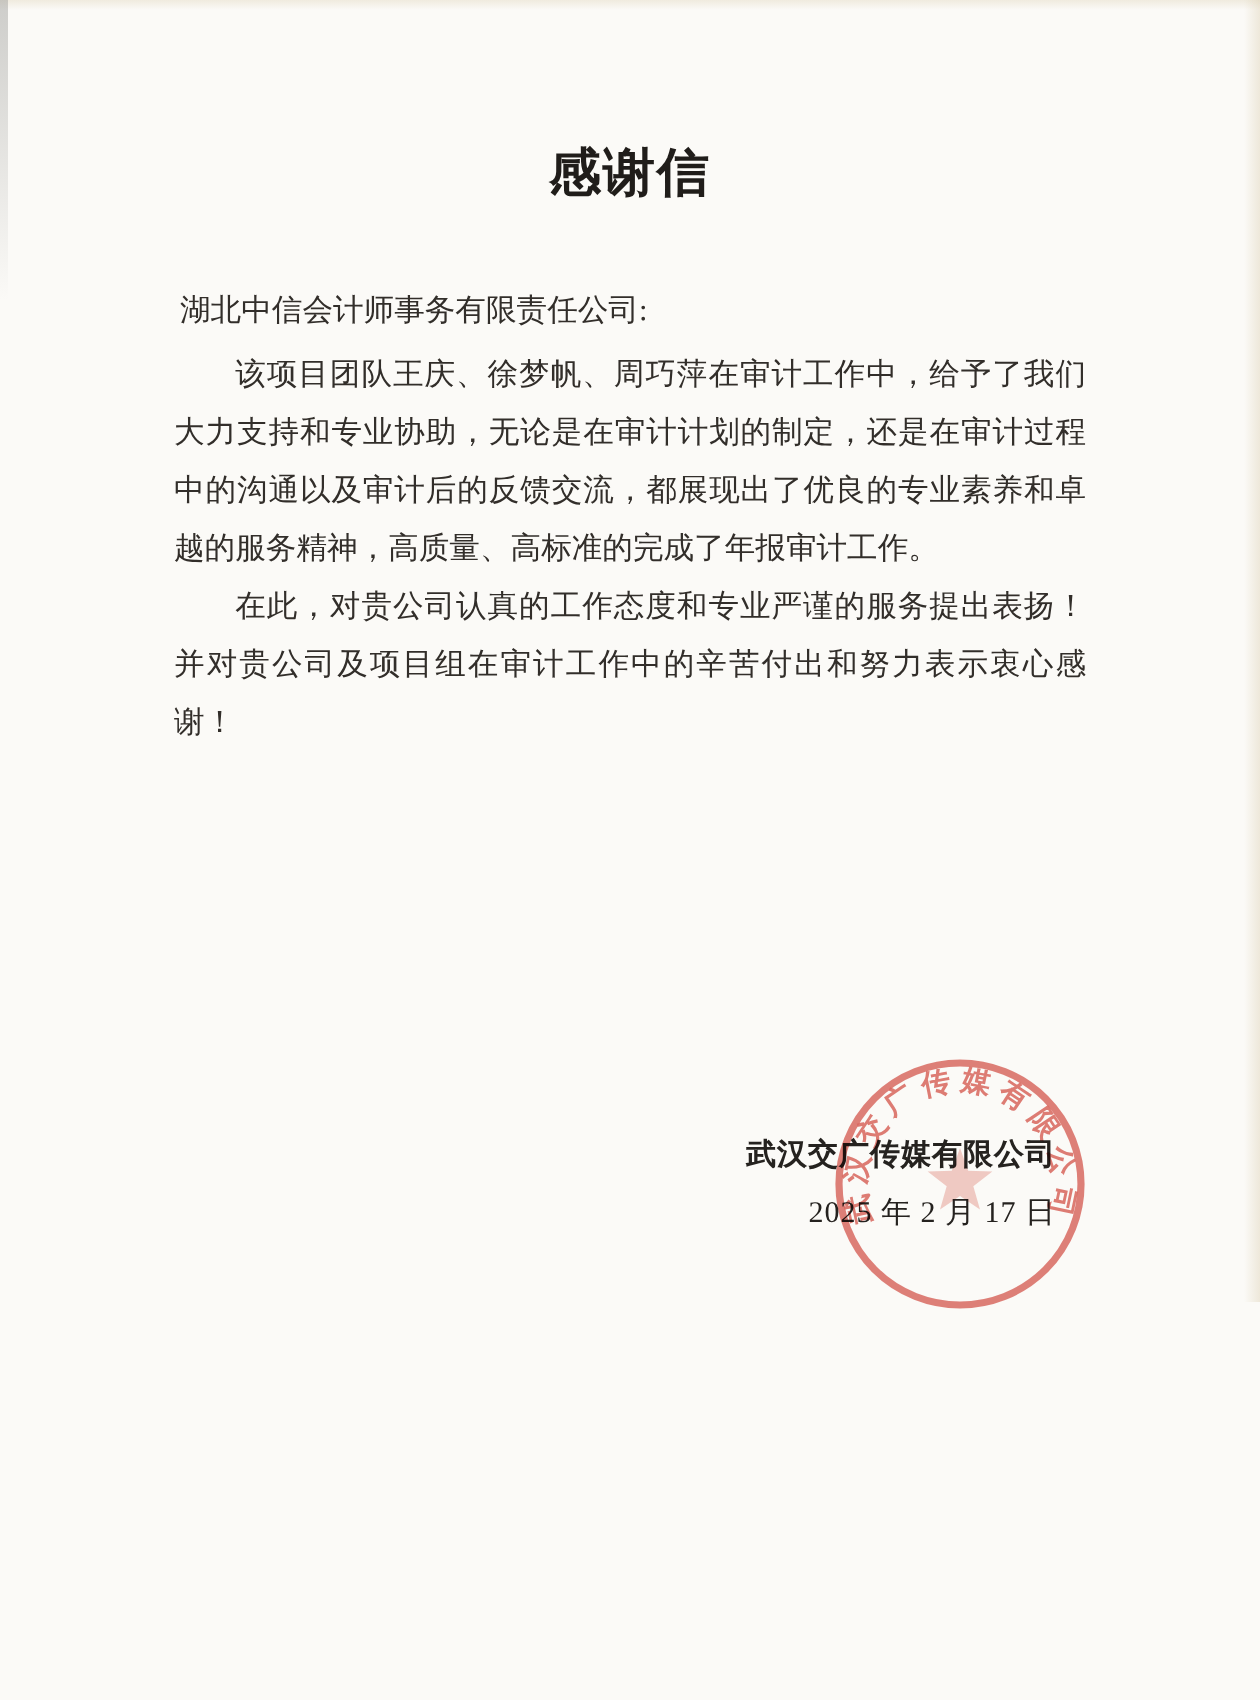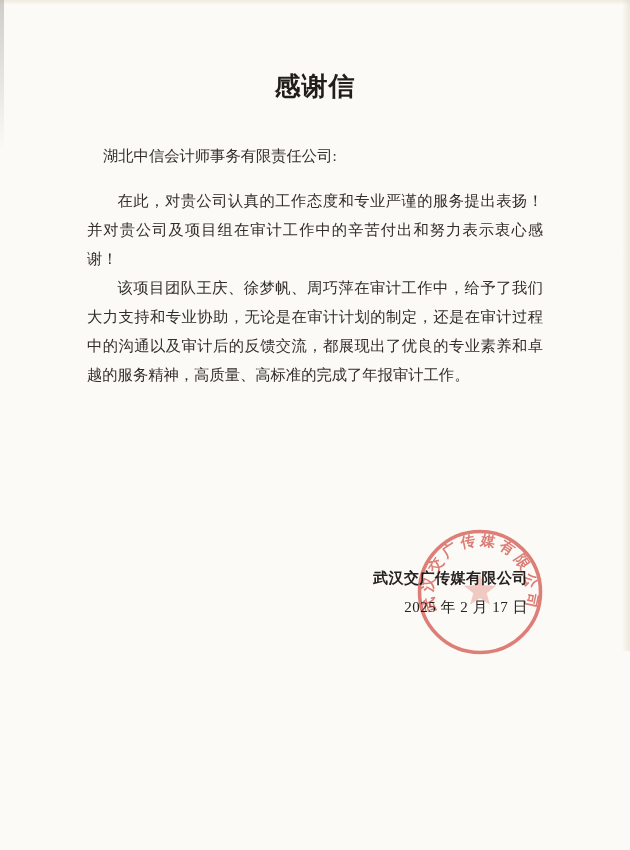--- a/index.html
+++ b/index.html
@@ -46,21 +46,21 @@
     letter-spacing: 1px;
     color: #201d1a;
   }
   .letter-body {
     margin: 37px 87px 0 87px;
     width: 456px;
     color: var(--ink);
     font-size: 15.3px;
     line-height: 29px;
   }
-  .salutation { margin: 16px; }
+  .salutation { margin: 3px; }
   .letter-body p {
     margin: 0;
     text-align: justify;
     text-justify: inter-ideograph;
     text-indent: 2em;
   }
   .signature {
     position: absolute;
     top: 564px;
     right: 102px;
@@ -108,22 +108,22 @@
 
 <div class="page">
   <div class="edge-top"></div>
   <div class="edge-right"></div>
   <div class="edge-left"></div>
 
   <h1 class="title">感谢信</h1>
 
   <div class="letter-body">
     <div class="salutation">湖北中信会计师事务有限责任公司:</div>
+    <p>该项目团队王庆、徐梦帆、周巧萍在审计工作中，给予了我们大力支持和专业协助，无论是在审计计划的制定，还是在审计过程中的沟通以及审计后的反馈交流，都展现出了优良的专业素养和卓越的服务精神，高质量、高标准的完成了年报审计工作。</p>
     <p>在此，对贵公司认真的工作态度和专业严谨的服务提出表扬！并对贵公司及项目组在审计工作中的辛苦付出和努力表示衷心感谢！</p>
-    <p>该项目团队王庆、徐梦帆、周巧萍在审计工作中，给予了我们大力支持和专业协助，无论是在审计计划的制定，还是在审计过程中的沟通以及审计后的反馈交流，都展现出了优良的专业素养和卓越的服务精神，高质量、高标准的完成了年报审计工作。</p>
   </div>
 
   <div class="signature">
     <div class="company">武汉交广传媒有限公司</div>
     <div class="date">2025 年 2 月 17 日</div>
   </div>
 
   <svg class="seal" viewBox="0 0 134 134" aria-hidden="true">
     <circle class="ring" cx="67" cy="67" r="60.5"></circle>
     <polygon class="star" points="67,49 71.11,60.34 83.17,60.75 73.66,68.16 76.99,79.75 67,73 57.01,79.75 60.34,68.16 50.83,60.75 62.89,60.34"></polygon>

